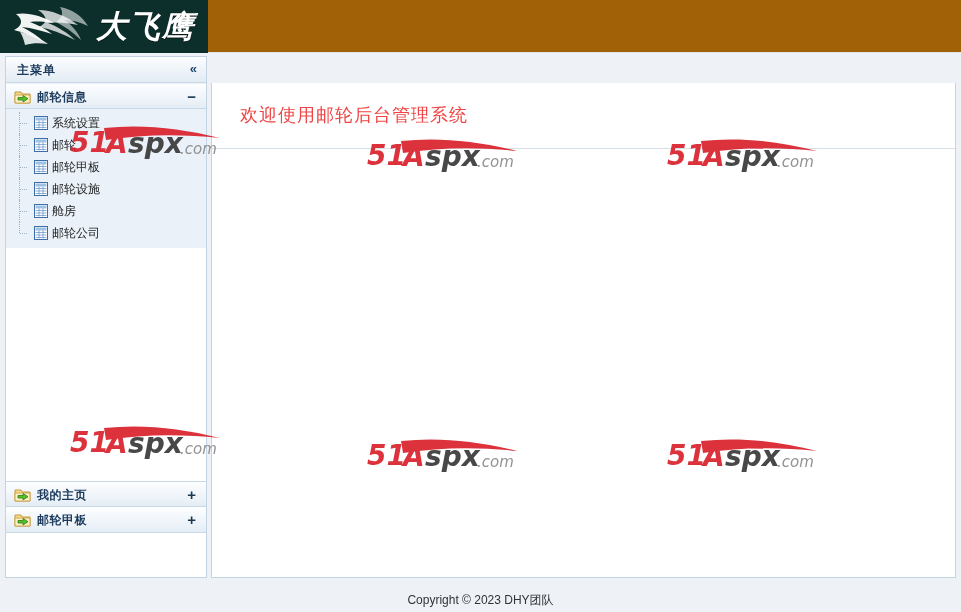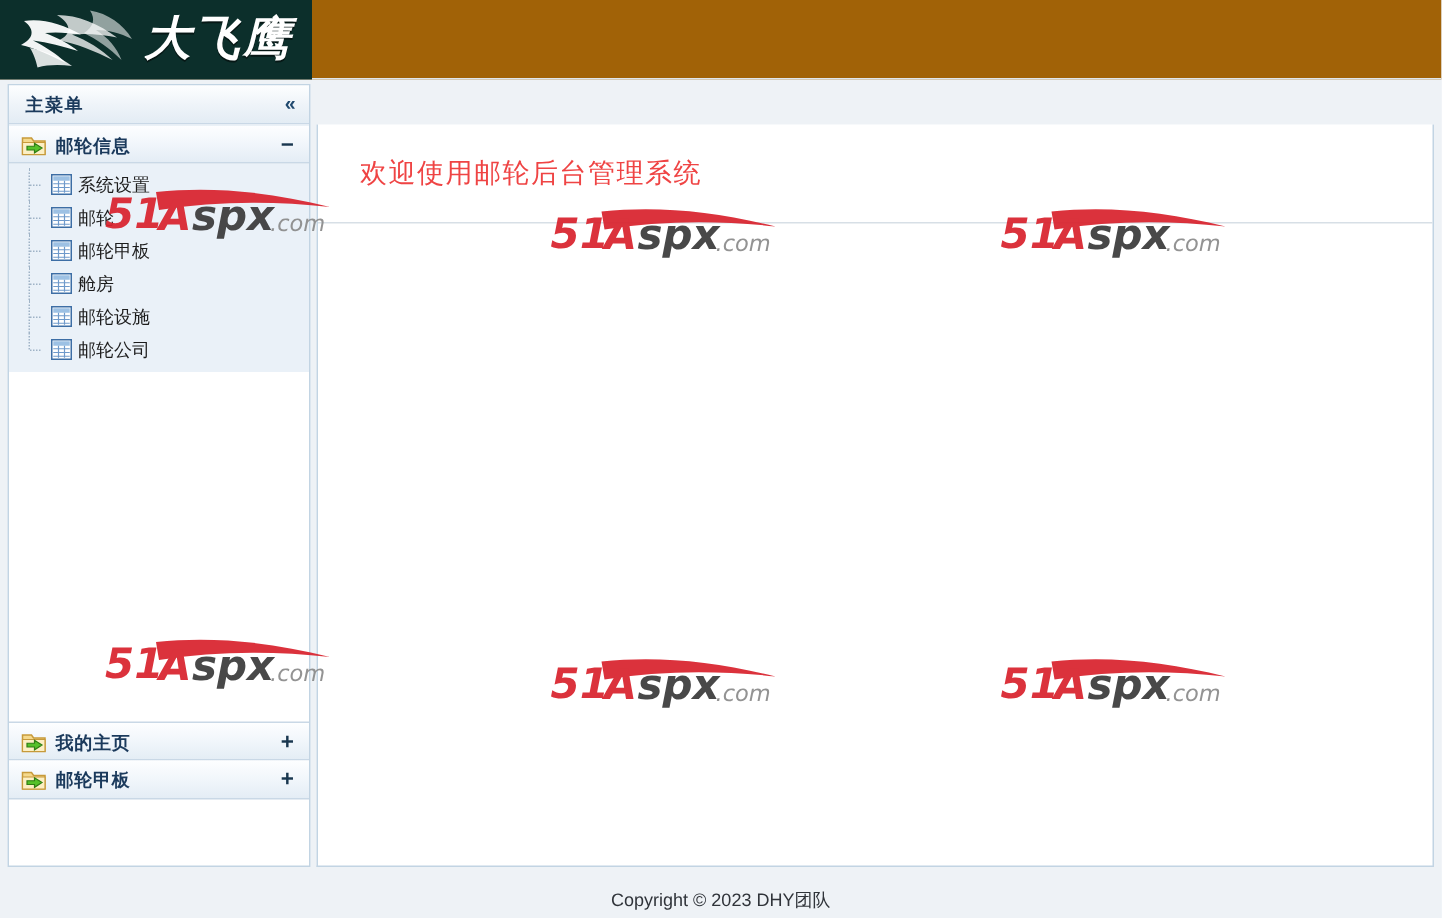--- a/index.html
+++ b/index.html
@@ -237,32 +237,32 @@
           </div>
 
           <div class="tree-item">
             <span class="tree-line"></span>
             <span class="tree-dash"></span>
             <svg class="tree-icon" viewBox="0 0 14 14">
               <rect x=".5" y=".5" width="13" height="13" fill="#ffffff" stroke="#3d6ea5"></rect>
               <rect x="1.5" y="1.5" width="11" height="3" fill="#9dc1e4"></rect>
               <path d="M1.5 6.5 h11 M1.5 9 h11 M1.5 11.5 h11 M5 4.5 v8 M9 4.5 v8" stroke="#6f9acb" stroke-width=".8"></path>
             </svg>
+            <span class="tree-label">邮轮设施</span>
+          </div>
+
+          <div class="tree-item">
+            <span class="tree-line"></span>
+            <span class="tree-dash"></span>
+            <svg class="tree-icon" viewBox="0 0 14 14">
+              <rect x=".5" y=".5" width="13" height="13" fill="#ffffff" stroke="#3d6ea5"></rect>
+              <rect x="1.5" y="1.5" width="11" height="3" fill="#9dc1e4"></rect>
+              <path d="M1.5 6.5 h11 M1.5 9 h11 M1.5 11.5 h11 M5 4.5 v8 M9 4.5 v8" stroke="#6f9acb" stroke-width=".8"></path>
+            </svg>
             <span class="tree-label">舱房</span>
-          </div>
-
-          <div class="tree-item">
-            <span class="tree-line"></span>
-            <span class="tree-dash"></span>
-            <svg class="tree-icon" viewBox="0 0 14 14">
-              <rect x=".5" y=".5" width="13" height="13" fill="#ffffff" stroke="#3d6ea5"></rect>
-              <rect x="1.5" y="1.5" width="11" height="3" fill="#9dc1e4"></rect>
-              <path d="M1.5 6.5 h11 M1.5 9 h11 M1.5 11.5 h11 M5 4.5 v8 M9 4.5 v8" stroke="#6f9acb" stroke-width=".8"></path>
-            </svg>
-            <span class="tree-label">邮轮设施</span>
           </div>
 
           <div class="tree-item">
             <span class="tree-line last"></span>
             <span class="tree-dash"></span>
             <svg class="tree-icon" viewBox="0 0 14 14">
               <rect x=".5" y=".5" width="13" height="13" fill="#ffffff" stroke="#3d6ea5"></rect>
               <rect x="1.5" y="1.5" width="11" height="3" fill="#9dc1e4"></rect>
               <path d="M1.5 6.5 h11 M1.5 9 h11 M1.5 11.5 h11 M5 4.5 v8 M9 4.5 v8" stroke="#6f9acb" stroke-width=".8"></path>
             </svg>

